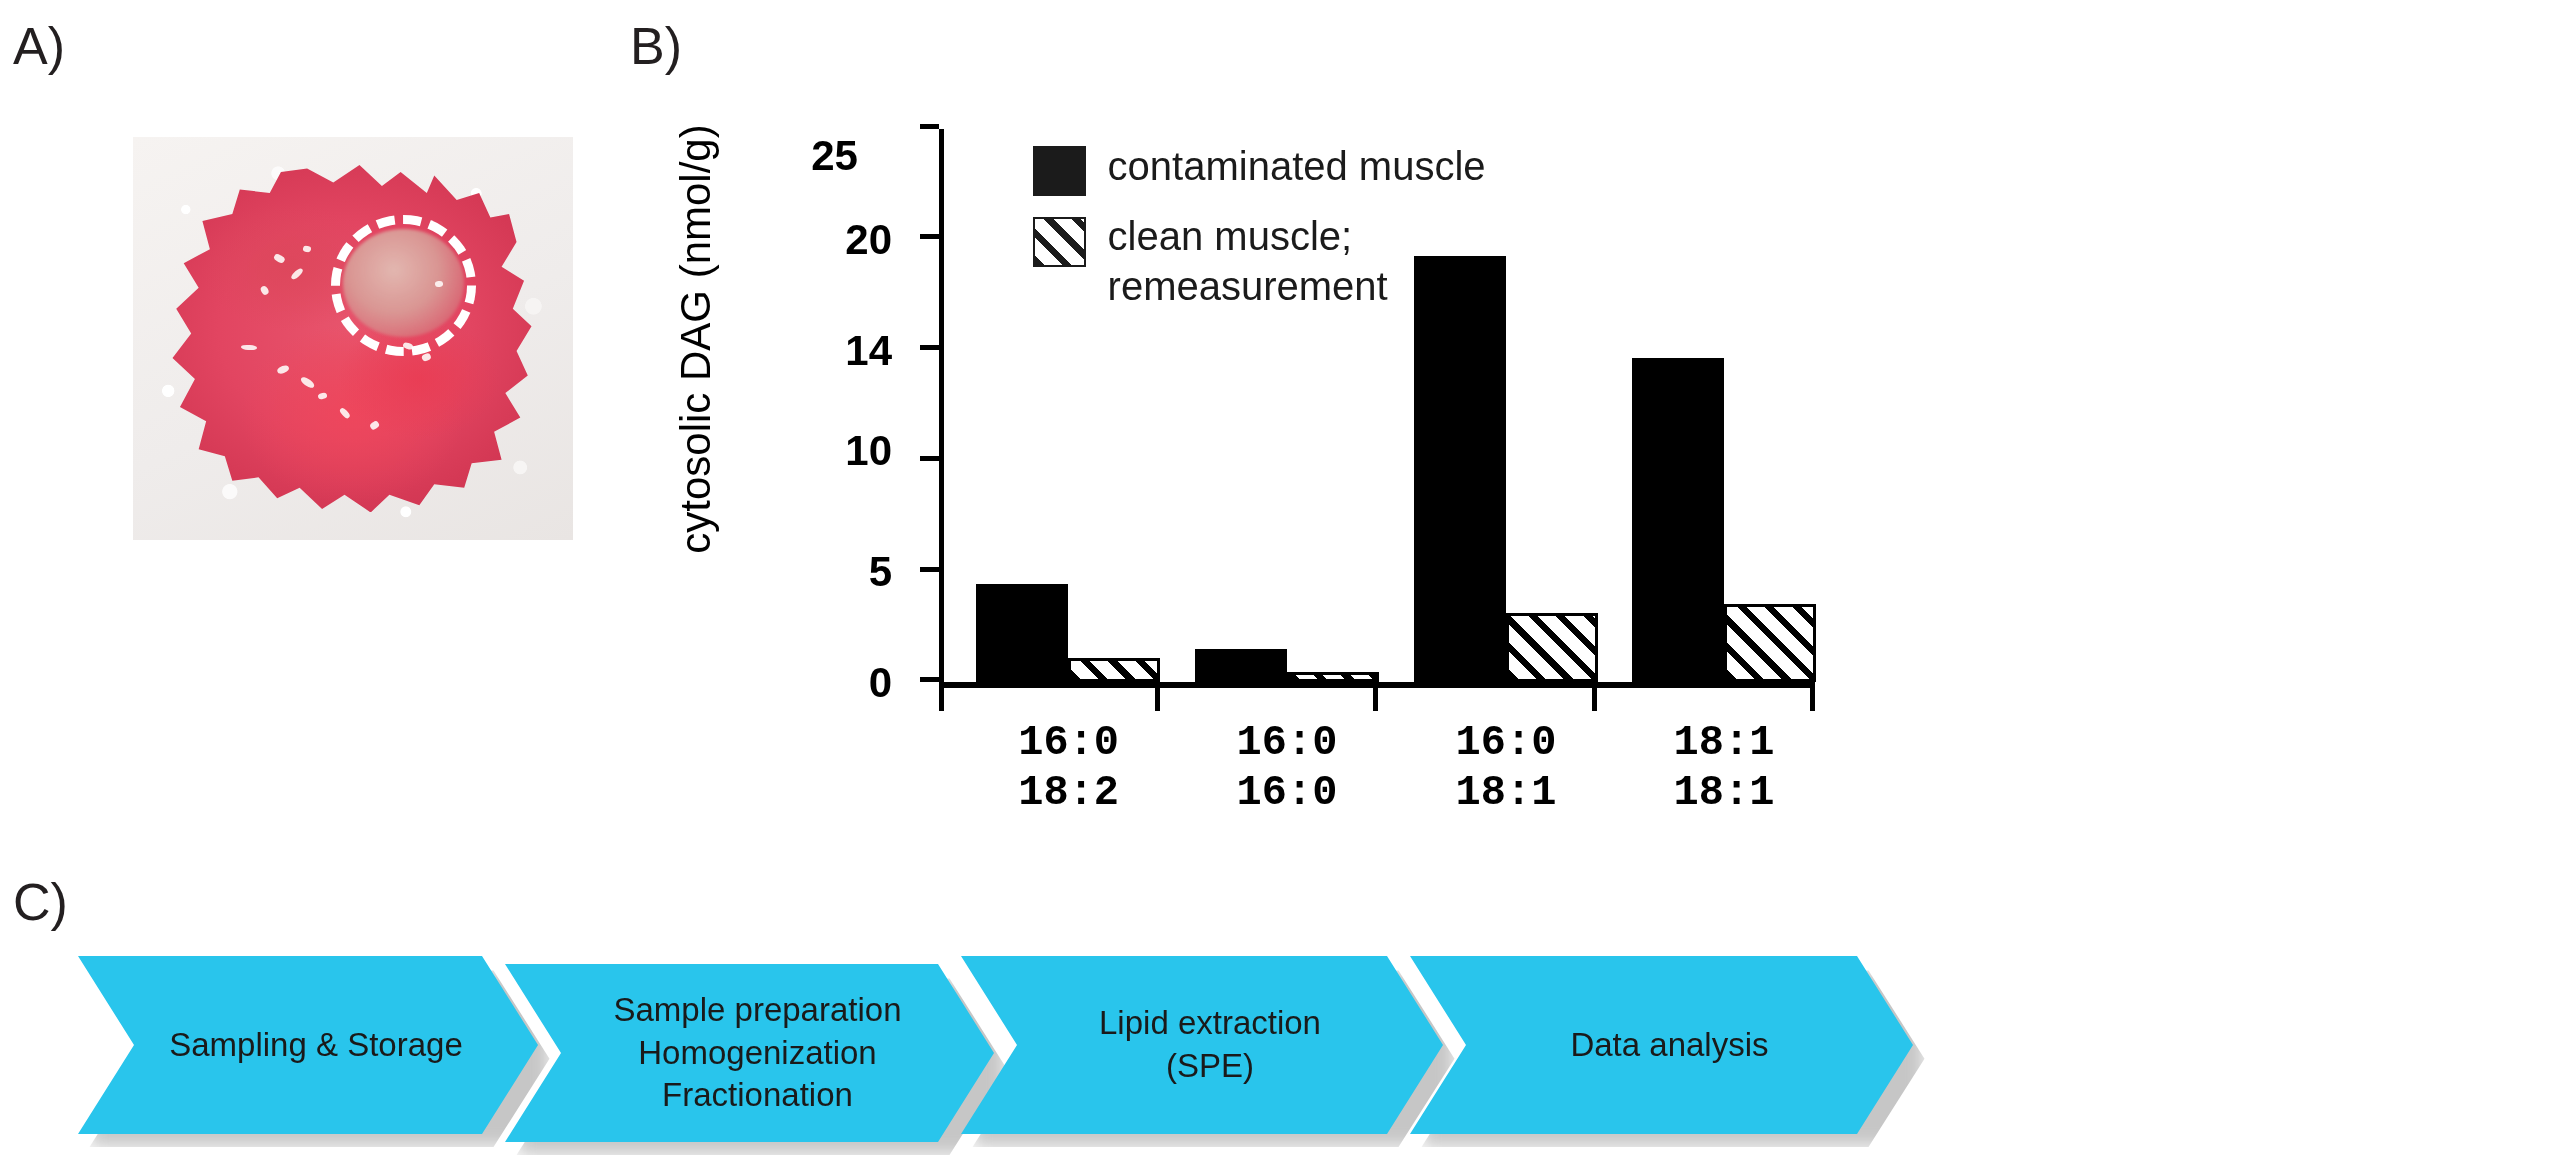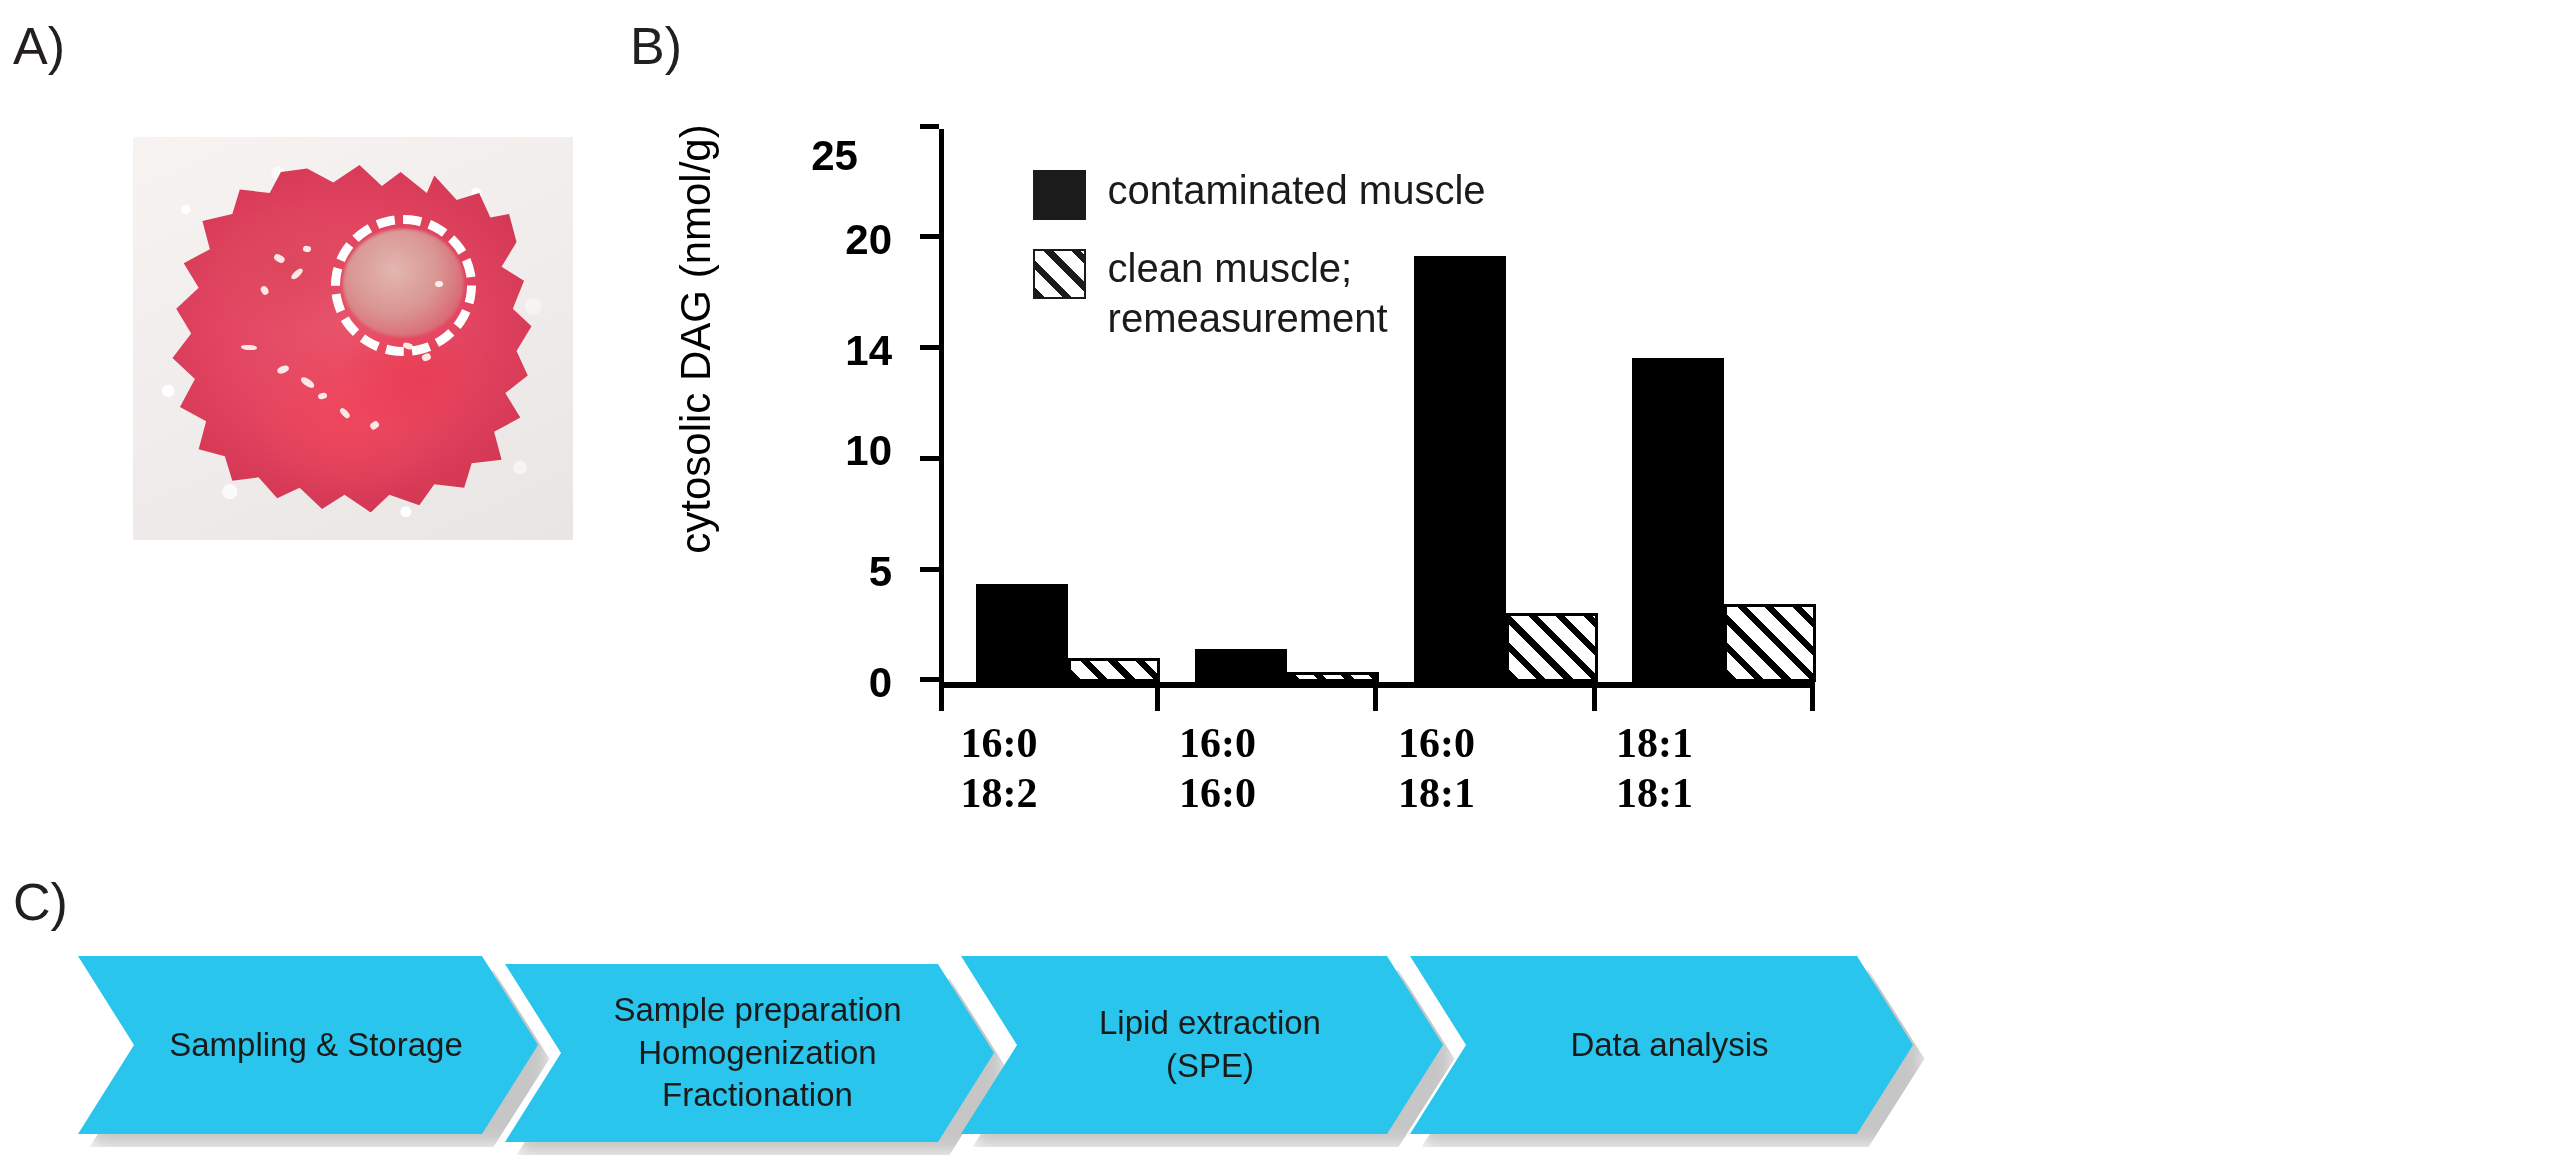--- a/index.html
+++ b/index.html
@@ -140,31 +140,32 @@
     background-color: #fff;
     background-image: repeating-linear-gradient(
       45deg,
       #000 0px, #000 6.5px,
       #ffffff 6.5px, #ffffff 19.4px
     );
     border: 3.6px solid #000;
   }
   .xgroup-label {
     position: absolute;
+    text-align: center;
     font-size: 42px;
     font-weight: bold;
     color: #000;
     line-height: 1.18;
-    font-family: Liberation Serif, serif;
+    font-family: Liberation Mono, monospace;
   }
   .xgroup-label span { display: block; }
 
   
   .legend { position: absolute; left: 403px; top: 92px; }
-  .legend-row { display: flex; align-items: flex-start; margin-bottom: 16px; margin-top: 24px; }
+  .legend-row { display: flex; align-items: flex-start; margin-bottom: 16px; }
   .legend-swatch {
     width: 53px; height: 50px; flex: 0 0 53px; margin-right: 21.6px; margin-top: 4.3px;
   }
   .legend-swatch.solid { background: #1b1b1b; }
   .legend-swatch.hatch {
     background-color: #fff;
     background-image: repeating-linear-gradient(
       45deg,
       #1b1b1b 0px, #1b1b1b 6.5px,
       #ffffff 6.5px, #ffffff 19.4px

